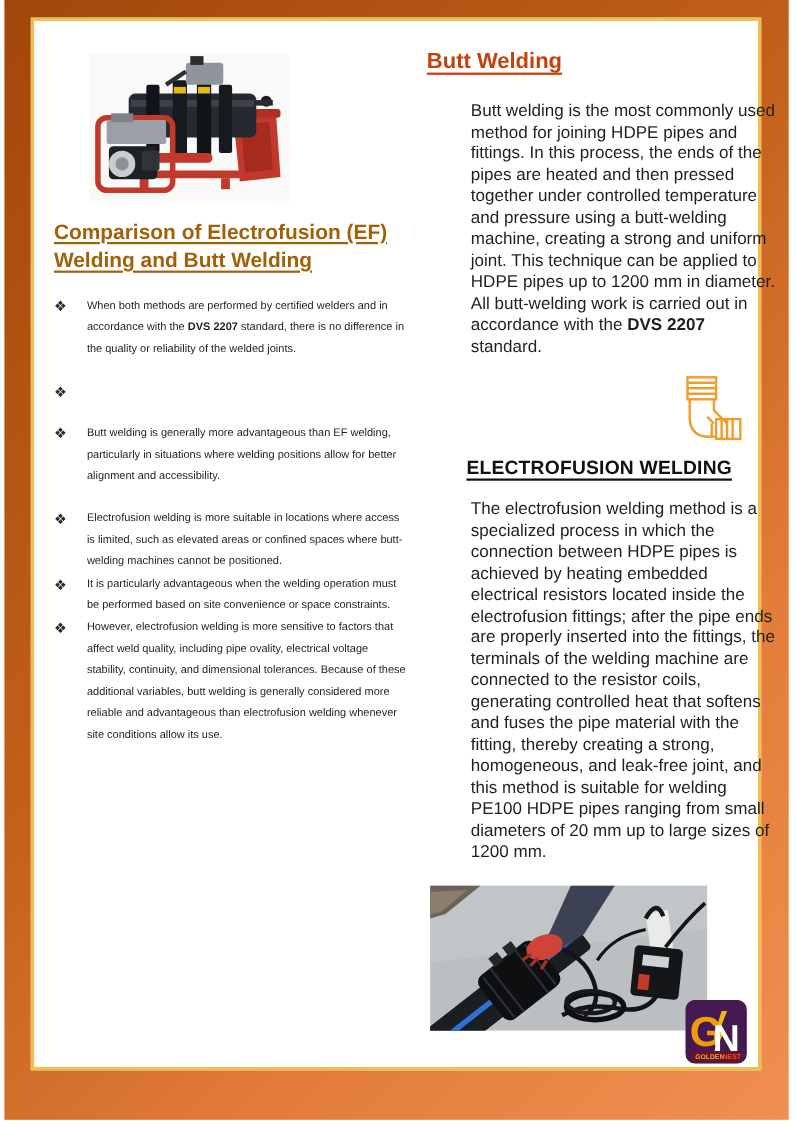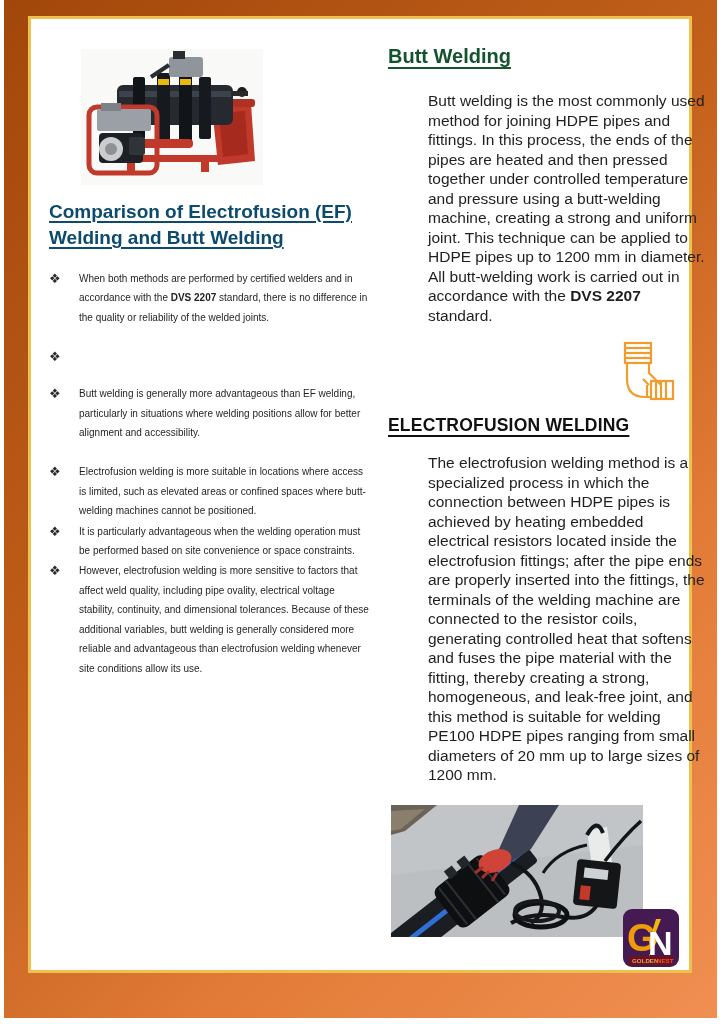--- a/index.html
+++ b/index.html
@@ -23,44 +23,45 @@
     position:relative;
   }
   .abs { position:absolute; }
 
   
   .machine-photo { left:50px; top:30px; width:182px; height:136px; }
   .left-heading {
     left:18px; top:180px; width:336px;
     font-size:19px; line-height:26px; font-weight:bold;
     text-decoration:underline; text-decoration-thickness:2px; text-underline-offset:3px;
-    color:#0c4a6e;
+    color:#a16207;
   }
   .bullet-list { left:18px; top:250px; width:330px; list-style:none; margin:0; padding:0; }
   .bullet-list li { display:flex; margin:0 0 1px 0; }
   .bullet-list li.gap { margin-bottom:20px; }
   .bullet-list .marker { width:30px; flex:0 0 30px; font-size:13px; color:#2a2a2a; padding-top:2px; }
   .bullet-list .btxt { width:292px; font-size:10px; line-height:19.4px; }
 
   
   .r-col { left:357px; }
   .butt-heading {
     top:26px; width:280px;
     font-size:20px; font-weight:bold;
     text-decoration:underline; text-decoration-thickness:2px; text-underline-offset:4px;
-    color:#14532d;
+    color:#c2410c;
   }
   .para { width:280px; font-size:15.5px; line-height:19.5px;margin-left:40px; }
   .butt-para { top:72px; }
   .pipe-elbow { left:572px; top:322px; width:74px; height:64px; }
   .ef-heading {
     top:396px; width:290px;
     font-size:17.5px; font-weight:bold; letter-spacing:0.2px;
     text-decoration:underline; text-decoration-thickness:2px; text-underline-offset:4px;
     color:#111;
+    margin-left:36px;
   }
   .ef-para { top:434px; }
   .ef-photo { left:360px; top:786px; width:252px; height:132px; }
   .logo { left:592px; top:890px; width:56px; height:58px; }
 
   .bold { font-weight:bold; }
   svg { display:block; }
 </style>
 </head>
 <body>

